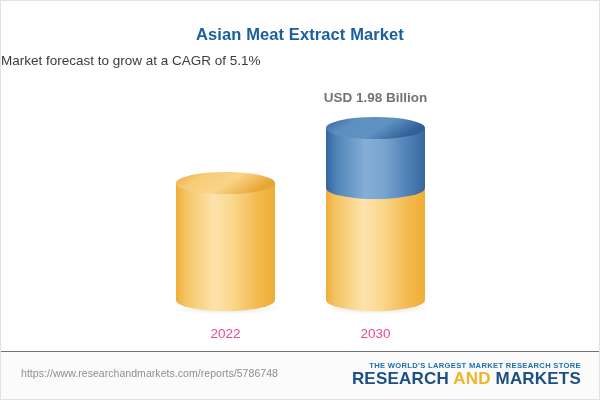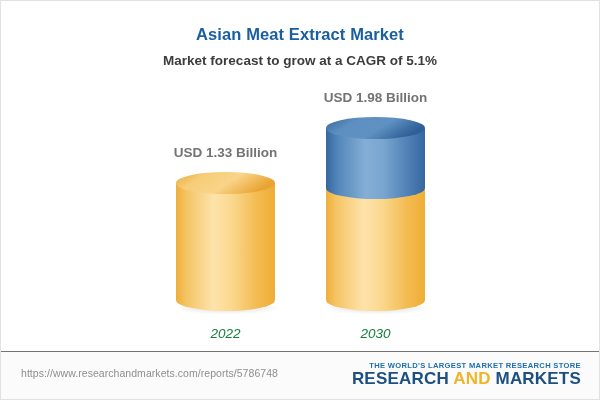--- a/index.html
+++ b/index.html
@@ -46,23 +46,23 @@
     font-size: 16.5px;
     font-weight: bold;
     color: #1a5fa0;
     letter-spacing: 0.1px;
   }
   #chart-subtitle {
     position: absolute;
     left: 0;
     right: 0;
     top: 52px;
-    text-align: center;
+    text-align: left;
     font-size: 13.5px;
-    font-weight: bold;
+    font-weight: normal;
     color: #3c3c3c;
   }
 
   
   #plot-area {
     position: absolute;
     left: 0;
     top: 0;
     width: 600px;
     height: 352px;
@@ -83,22 +83,21 @@
     color: #737373;
   }
 
   .cyl-category-label {
     position: absolute;
     left: 50%;
     transform: translateX(-50%);
     bottom: -30px;
     white-space: nowrap;
     font-size: 13.5px;
-    color: #15803d;
-    font-style: italic;
+    color: #ec4899;
   }
 
   .cylinder {
     position: absolute;
     bottom: 0;
     left: 0;
   }
 
   
   .cyl-shadow {
@@ -164,21 +163,20 @@
   <div id="chart-panel">
 
     <div id="chart-title">Asian Meat Extract Market</div>
 
     <div id="chart-subtitle">Market forecast to grow at a CAGR of 5.1%</div>
 
     <div id="plot-area">
 
       <div class="bar-group" style="left:175px; width:99px; height:139px;">
 
-        <div class="cyl-value-label" style="top:-27px;">USD 1.33 Billion</div>
 
         <div class="cyl-shadow"></div>
 
         <svg class="cylinder" width="99" height="139" viewBox="0 0 99 139" preserveAspectRatio="none">
           <defs>
             <linearGradient id="gradYellowBody1" x1="0" y1="0" x2="1" y2="0">
               <stop offset="0%" stop-color="#eeae3a"></stop>
               <stop offset="10%" stop-color="#f5c463"></stop>
               <stop offset="38%" stop-color="#fde3ab"></stop>
               <stop offset="56%" stop-color="#fbd88f"></stop>

